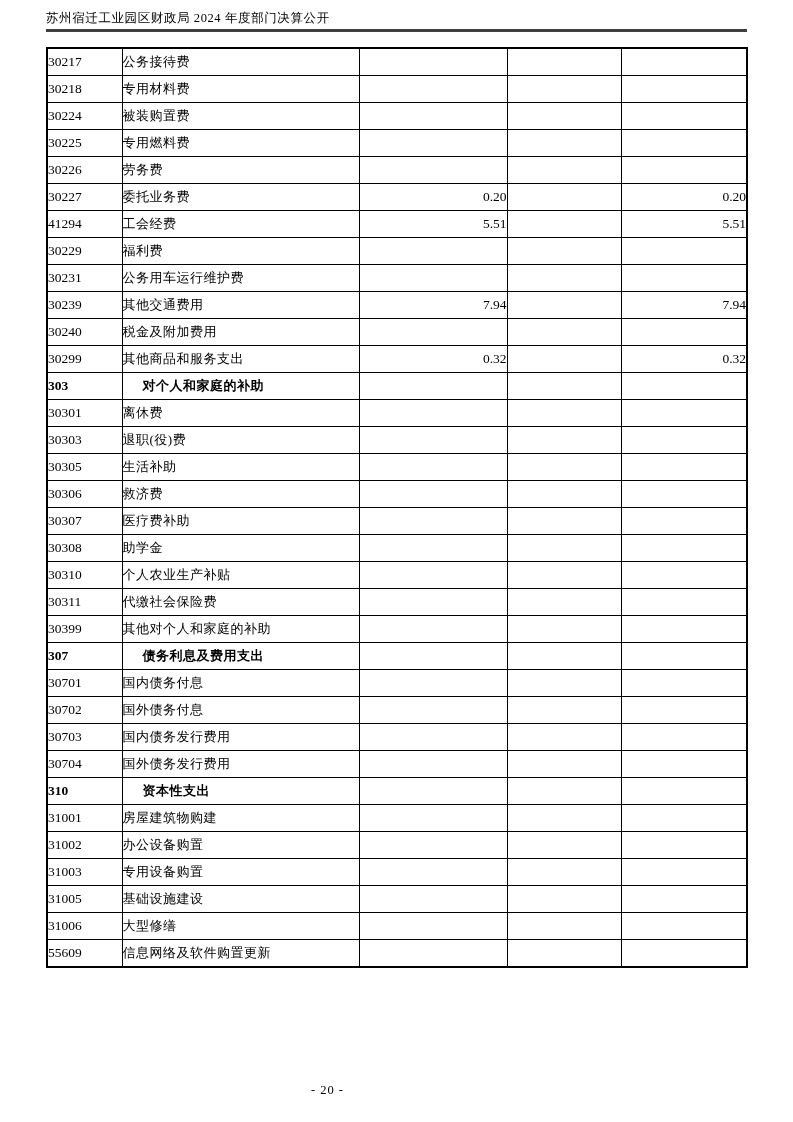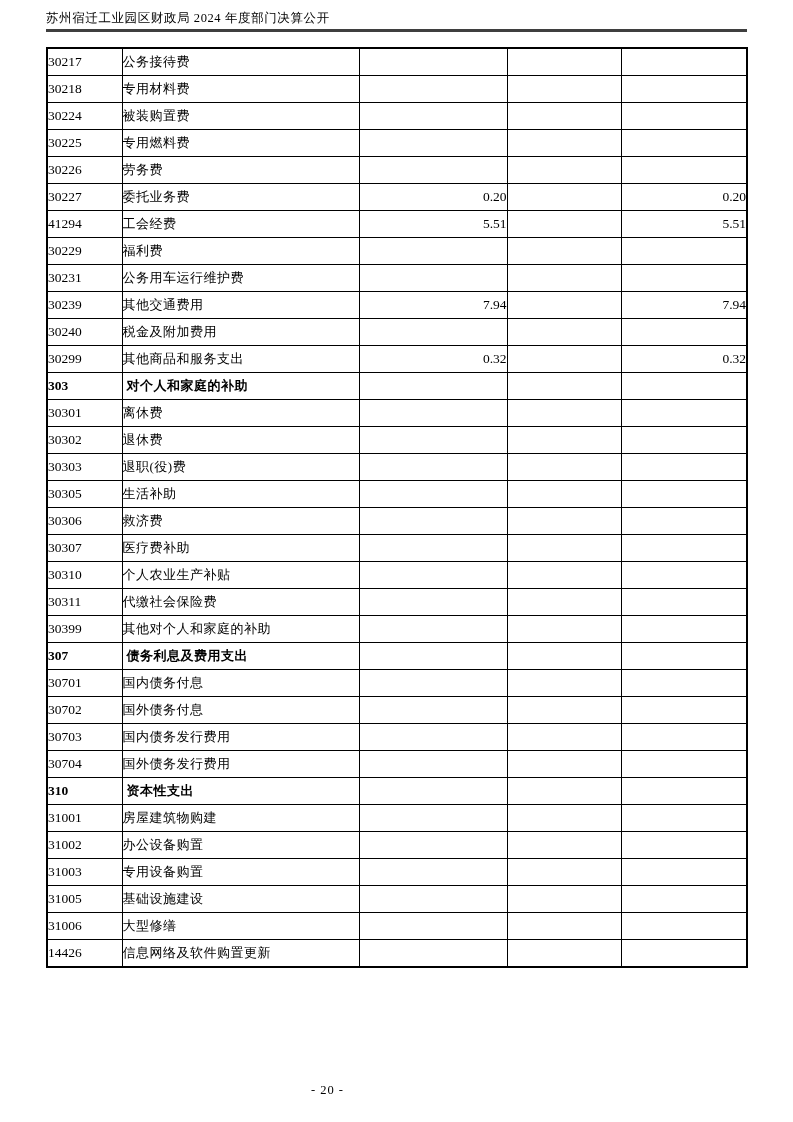--- a/index.html
+++ b/index.html
@@ -48,21 +48,21 @@
   }
   td.cell-code {
     padding-left: 4px;
     font-size: 13.5px;
   }
   td.cell-label {
     padding-left: 21px;
     font-size: 13px;
     letter-spacing: 0.5px;
   }
-  tr.section td.cell-label { padding-left: 4px; font-weight: bold; }
+  tr.section td.cell-label { padding-left: 20px; font-weight: bold; }
   tr.section td.cell-code  { font-weight: bold; }
   td.cell-val {
     text-align: right;
     padding-right: 5px;
     font-size: 13.5px;
   }
   .page-footer {
     position: absolute;
     left: 0;
     top: 1083px;
@@ -181,27 +181,20 @@
         <td class="cell-val"></td>
       </tr>
       <tr>
         <td class="cell-code">30301</td>
         <td class="cell-label">离休费</td>
         <td class="cell-val"></td>
         <td class="cell-val"></td>
         <td class="cell-val"></td>
       </tr>
       <tr>
-        <td class="cell-code">30302</td>
-        <td class="cell-label">退休费</td>
-        <td class="cell-val"></td>
-        <td class="cell-val"></td>
-        <td class="cell-val"></td>
-      </tr>
-      <tr>
         <td class="cell-code">30303</td>
         <td class="cell-label">退职(役)费</td>
         <td class="cell-val"></td>
         <td class="cell-val"></td>
         <td class="cell-val"></td>
       </tr>
       <tr>
         <td class="cell-code">30305</td>
         <td class="cell-label">生活补助</td>
         <td class="cell-val"></td>
@@ -211,20 +204,27 @@
       <tr>
         <td class="cell-code">30306</td>
         <td class="cell-label">救济费</td>
         <td class="cell-val"></td>
         <td class="cell-val"></td>
         <td class="cell-val"></td>
       </tr>
       <tr>
         <td class="cell-code">30307</td>
         <td class="cell-label">医疗费补助</td>
+        <td class="cell-val"></td>
+        <td class="cell-val"></td>
+        <td class="cell-val"></td>
+      </tr>
+      <tr>
+        <td class="cell-code">30308</td>
+        <td class="cell-label">助学金</td>
         <td class="cell-val"></td>
         <td class="cell-val"></td>
         <td class="cell-val"></td>
       </tr>
       <tr>
         <td class="cell-code">30310</td>
         <td class="cell-label">个人农业生产补贴</td>
         <td class="cell-val"></td>
         <td class="cell-val"></td>
         <td class="cell-val"></td>
@@ -314,21 +314,21 @@
         <td class="cell-val"></td>
       </tr>
       <tr>
         <td class="cell-code">31006</td>
         <td class="cell-label">大型修缮</td>
         <td class="cell-val"></td>
         <td class="cell-val"></td>
         <td class="cell-val"></td>
       </tr>
       <tr>
-        <td class="cell-code">14426</td>
+        <td class="cell-code">55609</td>
         <td class="cell-label">信息网络及软件购置更新</td>
         <td class="cell-val"></td>
         <td class="cell-val"></td>
         <td class="cell-val"></td>
       </tr>
     </tbody>
 </table>
 
 <div class="page-footer">
   <span>- 20 -</span>

